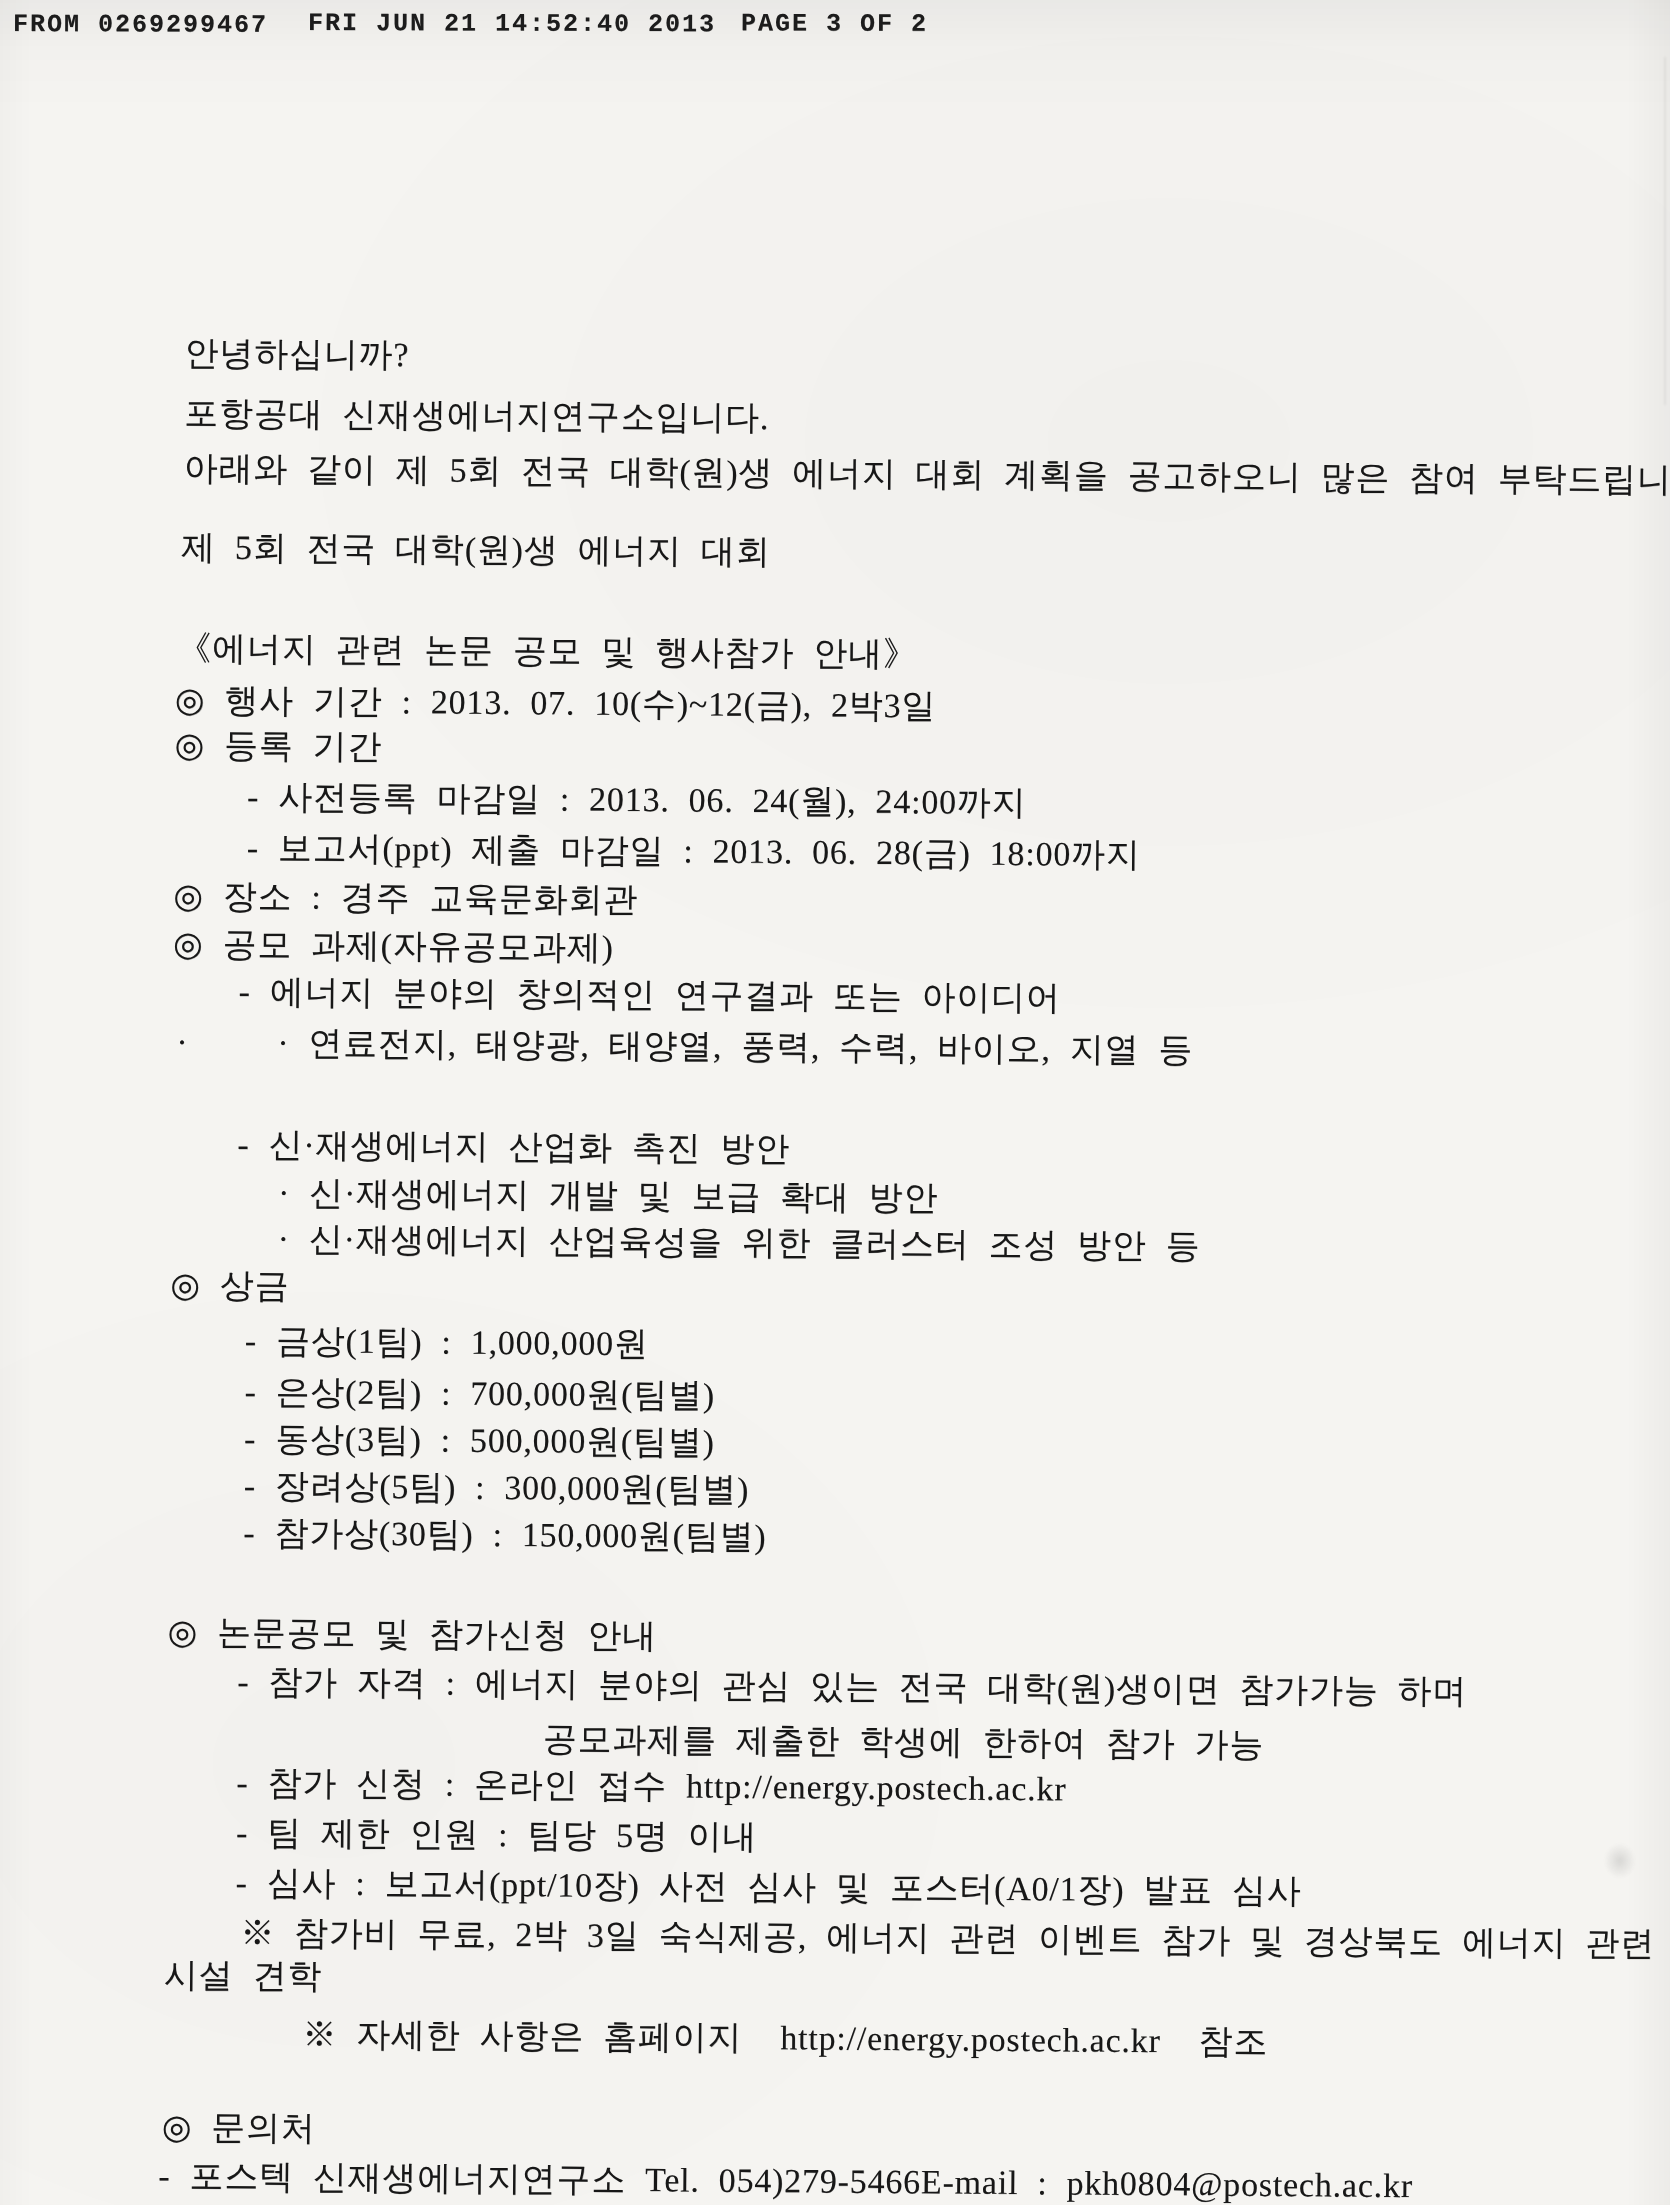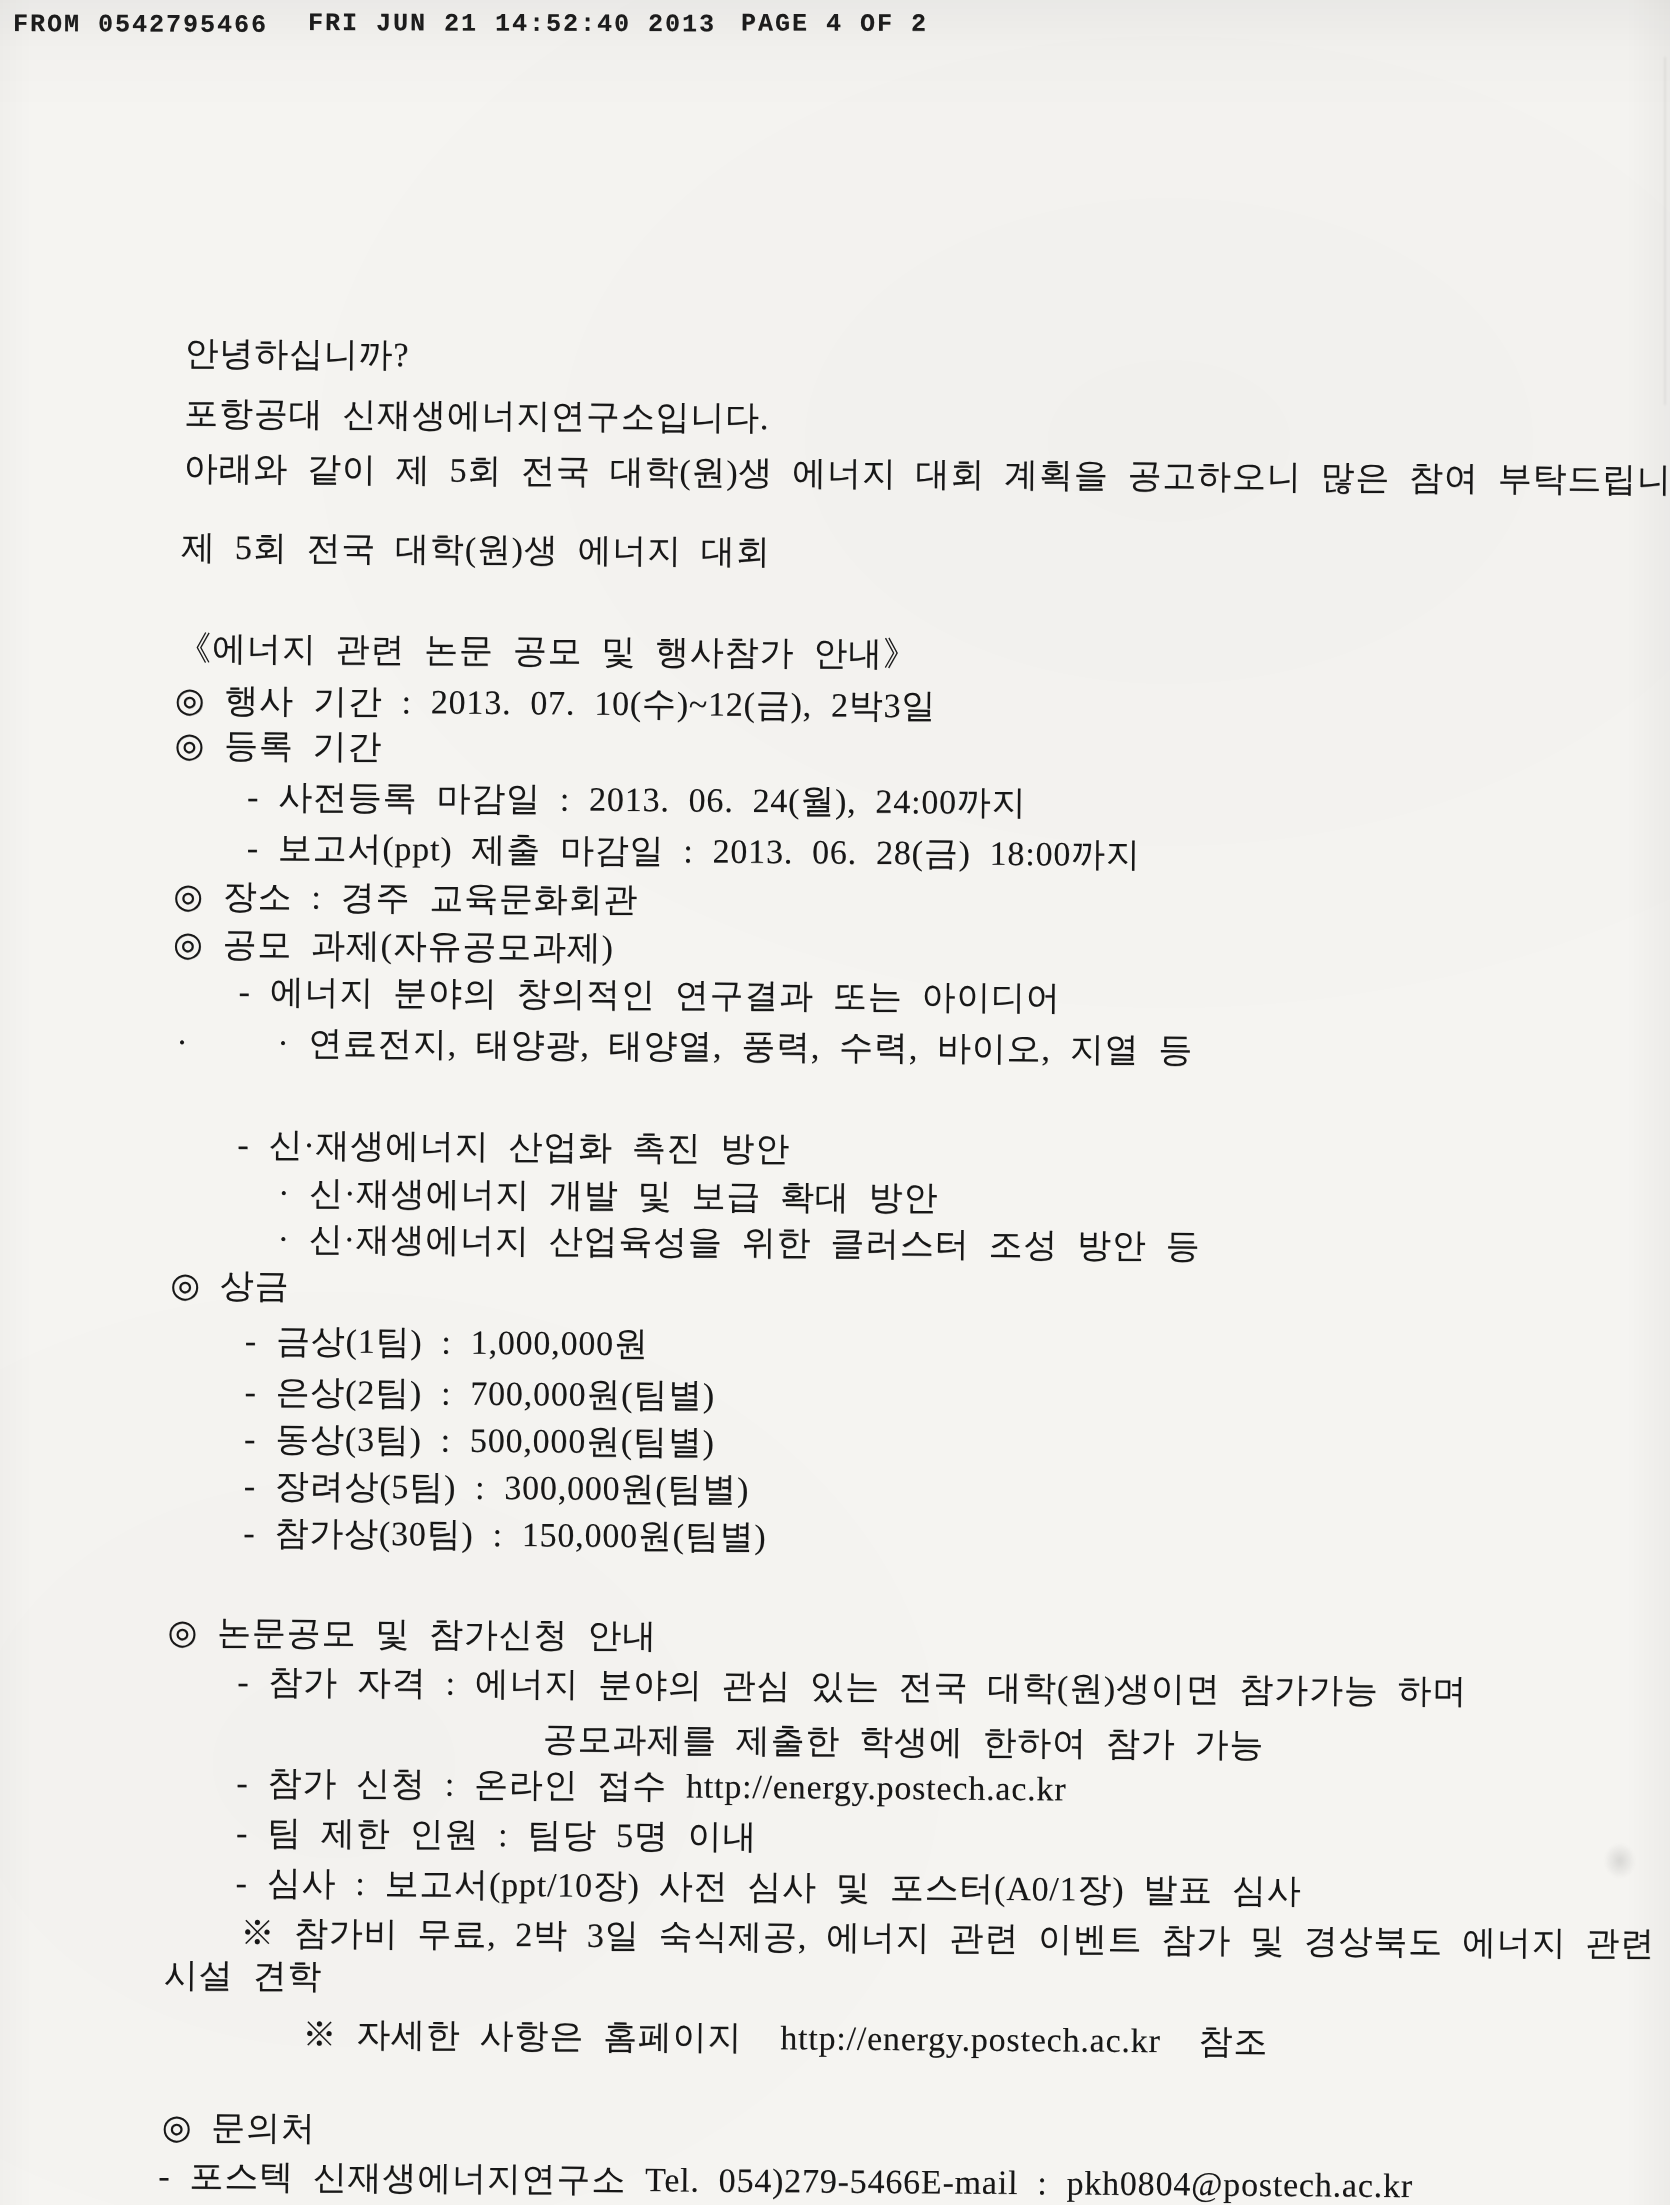--- a/index.html
+++ b/index.html
@@ -49,23 +49,23 @@
   }
   .edge-streak {
     position: absolute; right: 4.9px; top: 57px; width: 2.4px; height: 348px;
     background: rgba(0,0,0,0.05); filter: blur(0.8px);
   }
 </style>
 </head>
 <body>
 
 <div class="fax-header">
-  <span style="left:13px; top:9.7px">FROM 0542795466</span>
+  <span style="left:13px; top:9.7px">FROM 0269299467</span>
   <span style="left:308px; top:8px">FRI JUN 21 14:52:40 2013</span>
-  <span style="left:741px; top:6.5px">PAGE 4 OF 2</span>
+  <span style="left:741px; top:6.5px">PAGE 3 OF 2</span>
 </div>
 
 <div class="doc">
 
   <div class="ln" style="top:333px;  left:185px">안녕하십니까?</div>
   <div class="ln" style="top:393px;  left:185px">포항공대 신재생에너지연구소입니다.</div>
   <div class="ln" style="top:448px;  left:185px">아래와 같이 제 5회 전국 대학(원)생 에너지 대회 계획을 공고하오니 많은 참여 부탁드립니다.</div>
 
   <div class="ln" style="top:527px;  left:183px">제 5회 전국 대학(원)생 에너지 대회</div>
 

